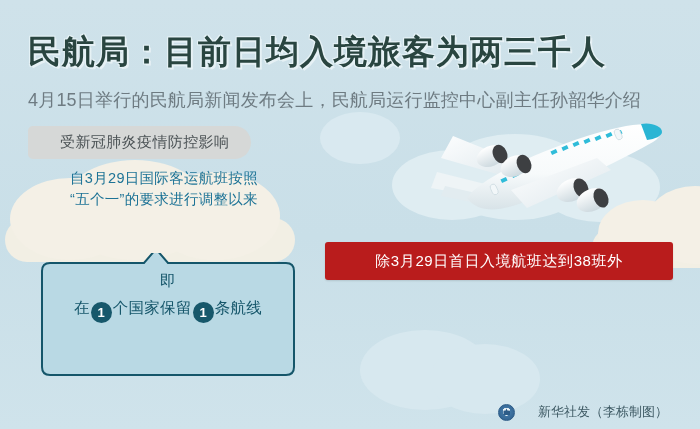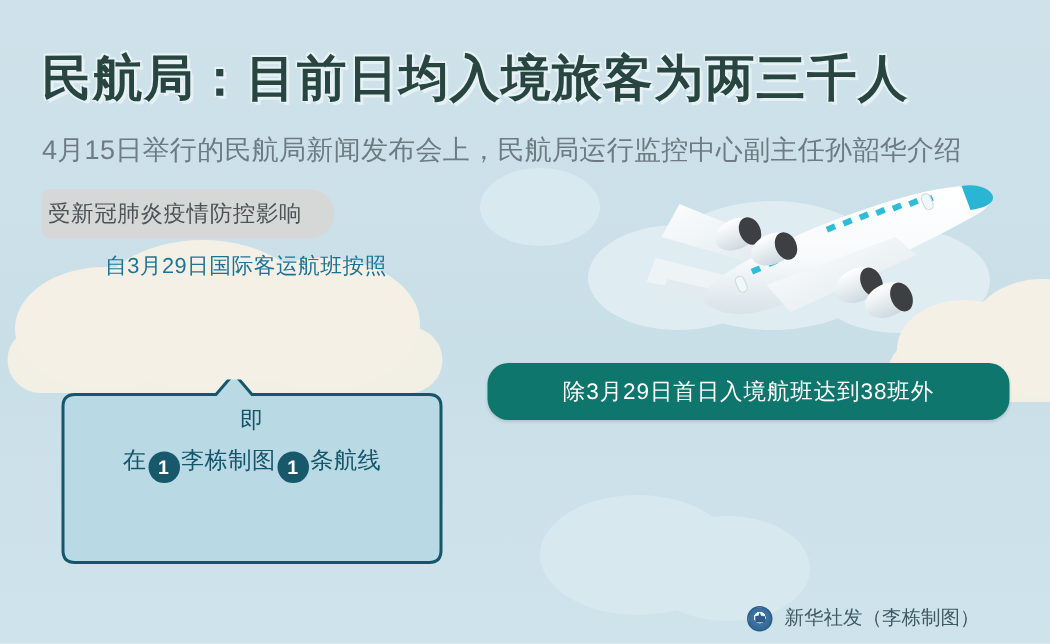--- a/index.html
+++ b/index.html
@@ -100,21 +100,21 @@
     letter-spacing: .2px;
     white-space: nowrap;
   }
 
   
   .gray-pill {
     position: absolute;
     left: 28px;
     top: 126px;
     height: 33px;
-    padding: 0 22px 0 4px;
+    padding: 0 22px 0 32px;
     display: flex;
     align-items: center;
     background: #d6d8d7;
     border-radius: 5px 17px 17px 5px;
     font-size: 15px;
     color: #4c5356;
     letter-spacing: .4px;
     white-space: nowrap;
   }
 
@@ -172,40 +172,40 @@
   
   .bars {
     position: absolute;
     left: 325px;
     top: 242px;
     width: 348px;
   }
   .bar {
     height: 38px;
     margin-bottom: 12px;
-    background: #0f766e;
-    border-radius: 14px;
+    background: #b91c1c;
+    border-radius: 3px;
     display: flex;
     align-items: center;
     justify-content: center;
     color: #ffffff;
     font-size: 15px;
     letter-spacing: .6px;
     white-space: nowrap;
     box-shadow: 0 1px 2px rgba(0,0,0,.12);
   }
 
   
   .credit {
     position: absolute;
     left: 498px;
     top: 403px;
     display: flex;
     align-items: center;
-    gap: 8px;
+    gap: 23px;
     font-size: 13px;
     color: #3e5a64;
     white-space: nowrap;
   }
   .credit-logo {
     width: 17px;
     height: 17px;
     border-radius: 50%;
     background: radial-gradient(circle at 50% 45%, #e9f1f5 0%, #e9f1f5 34%, #3f74a3 36%, #2d5c88 100%);
     border: 1px solid #2d5c88;
@@ -308,31 +308,32 @@
   </div>
 
   <div class="headline">民航局：目前日均入境旅客为两三千人</div>
 
   <div class="subhead">4月15日举行的民航局新闻发布会上，民航局运行监控中心副主任孙韶华介绍</div>
 
   <div class="gray-pill">受新冠肺炎疫情防控影响</div>
 
   <div class="quote">
     <span class="ln">自3月29日国际客运航班按照</span>
+    <span class="ln">“五个一”的要求进行调整以来</span>
   </div>
 
   <div class="bubble">
     <svg viewBox="0 0 272 132" preserveAspectRatio="none" xmlns="http://www.w3.org/2000/svg">
       <path d="M10 18 Q10 10 18 10 L112 10 L124 -4 L136 10 L254 10 Q262 10 262 18
                L262 114 Q262 122 254 122 L18 122 Q10 122 10 114 Z" fill="#b9d9e4" stroke="#15566a" stroke-width="2"></path>
     </svg>
     <div class="bubble-body">
       <span class="bubble-line">即</span>
       <span class="bubble-line">
-        <span>在</span><span class="num-badge">1</span><span>李栋制图</span><span class="num-badge">1</span><span>条航线</span>
+        <span>在</span><span class="num-badge">1</span><span>个国家保留</span><span class="num-badge">1</span><span>条航线</span>
       </span>
     </div>
   </div>
 
   <div class="bars">
     <div class="bar">除3月29日首日入境航班达到38班外</div>
   </div>
 
   <div class="credit">
     <span class="credit-logo"></span>

